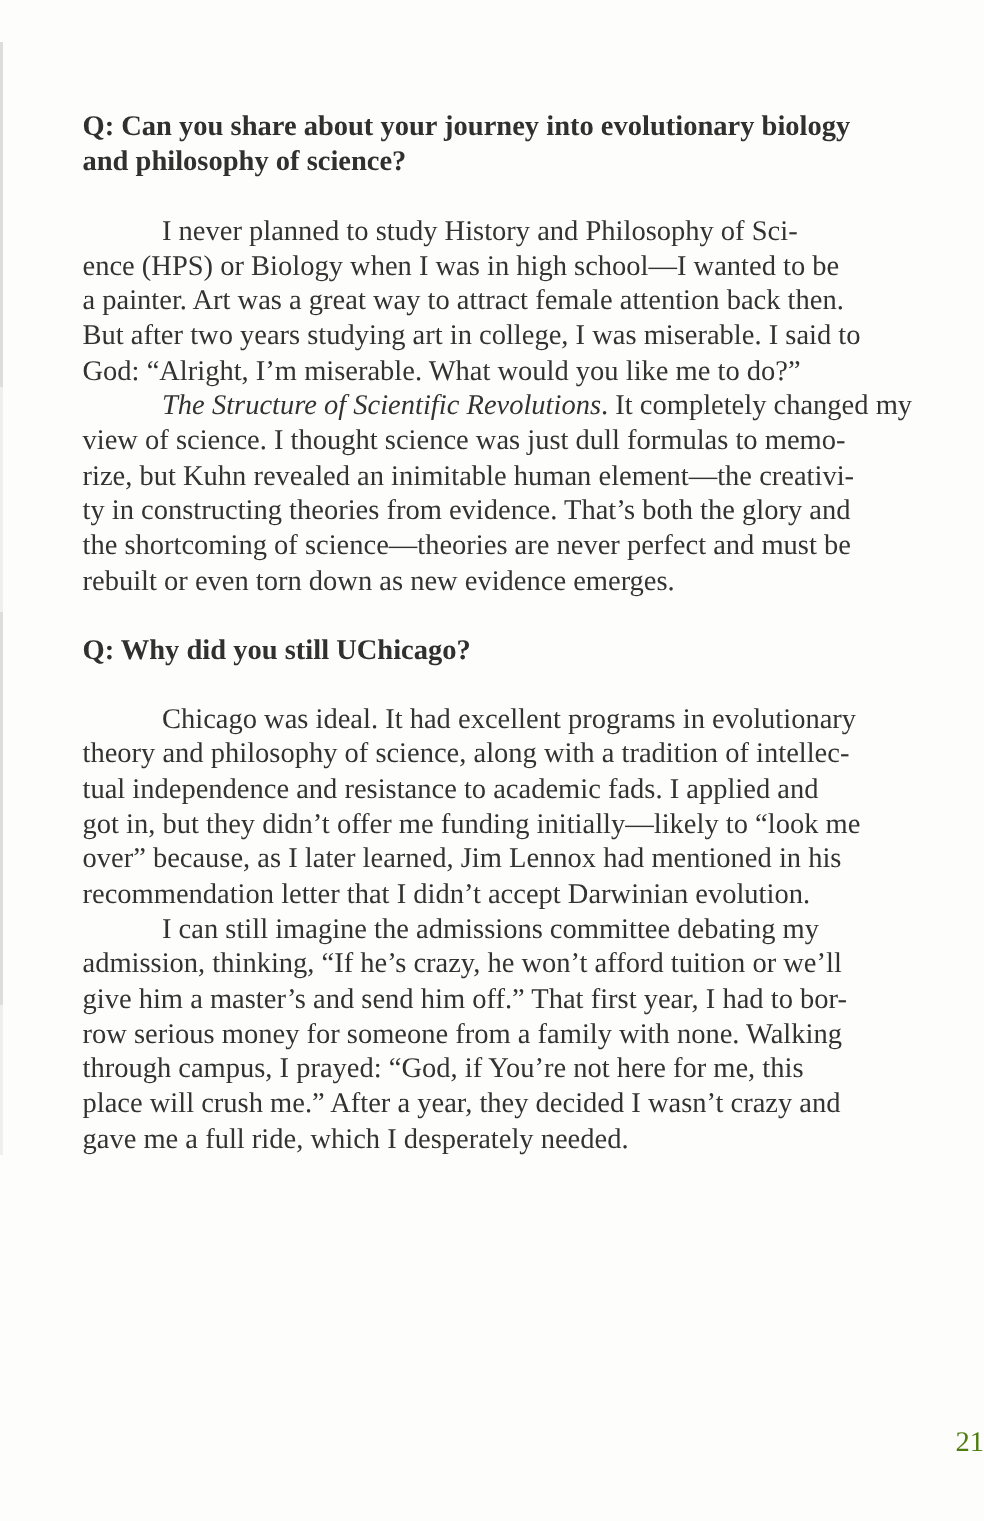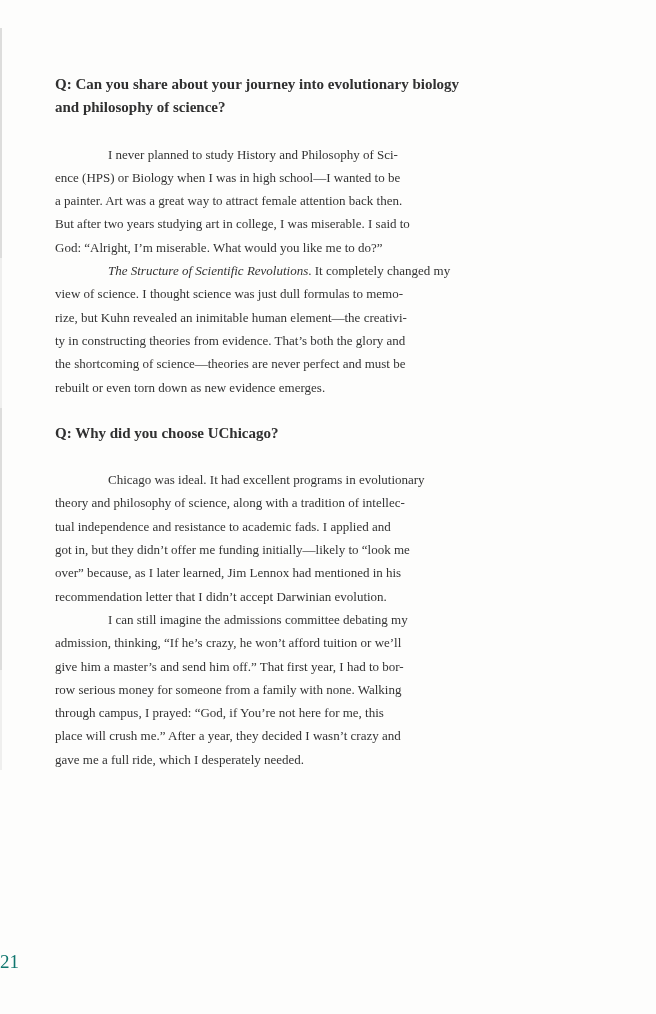--- a/index.html
+++ b/index.html
@@ -16,49 +16,49 @@
     font-family: "Liberation Serif", "DejaVu Serif", serif;
     color: #333333;
   }
   .text-block {
     position: absolute;
     left: 55px;
     top: 73px;
     width: 560px;
   }
   .question {
-    font-size: 15px;
+    font-size: 19px;
     line-height: 23.3px;
     font-weight: bold;
     margin: 0 0 23px 0;
     white-space: pre;
     color: #303030;
   }
   .question.q2 {
     margin-top: 23px;
   }
   .para {
-    font-size: 13px;
+    font-size: 19px;
     line-height: 23.3px;
     margin: 0;
     white-space: pre;
     text-indent: 53px;
   }
   .book-title {
     font-style: italic;
   }
   .folio {
     position: absolute;
     top: 950px;
     left: 0;
     width: 100%;
-    text-align: left;
+    text-align: right;
     font-size: 19px;
     line-height: 23.3px;
-    color: #0f766e;
+    color: #4d7c0f;
   }
   
   .scan-edge {
     position: absolute;
     left: 0;
     width: 2px;
     pointer-events: none;
   }
   .scan-edge.seg-a { top: 28px;  height: 230px; background: rgba(80,80,80,0.18); }
   .scan-edge.seg-b { top: 258px; height: 150px; background: rgba(80,80,80,0.08); }
@@ -87,21 +87,21 @@
 God: “Alright, I’m miserable. What would you like me to do?”</p>
 
     <p class="para"><span class="book-title">The Structure of Scientific Revolutions</span><span>. It completely changed my
 view of science. I thought science was just dull formulas to memo-
 rize, but Kuhn revealed an inimitable human element—the creativi-
 ty in constructing theories from evidence. That’s both the glory and
 the shortcoming of science—theories are never perfect and must be
 rebuilt or even torn down as new evidence emerges.</span></p>
 
 
-    <h2 class="question q2">Q: Why did you choose UChicago?</h2>
+    <h2 class="question q2">Q: Why did you still UChicago?</h2>
 
     <p class="para">Chicago was ideal. It had excellent programs in evolutionary
 theory and philosophy of science, along with a tradition of intellec-
 tual independence and resistance to academic fads. I applied and
 got in, but they didn’t offer me funding initially—likely to “look me
 over” because, as I later learned, Jim Lennox had mentioned in his
 recommendation letter that I didn’t accept Darwinian evolution.</p>
 
     <p class="para">I can still imagine the admissions committee debating my
 admission, thinking, “If he’s crazy, he won’t afford tuition or we’ll

